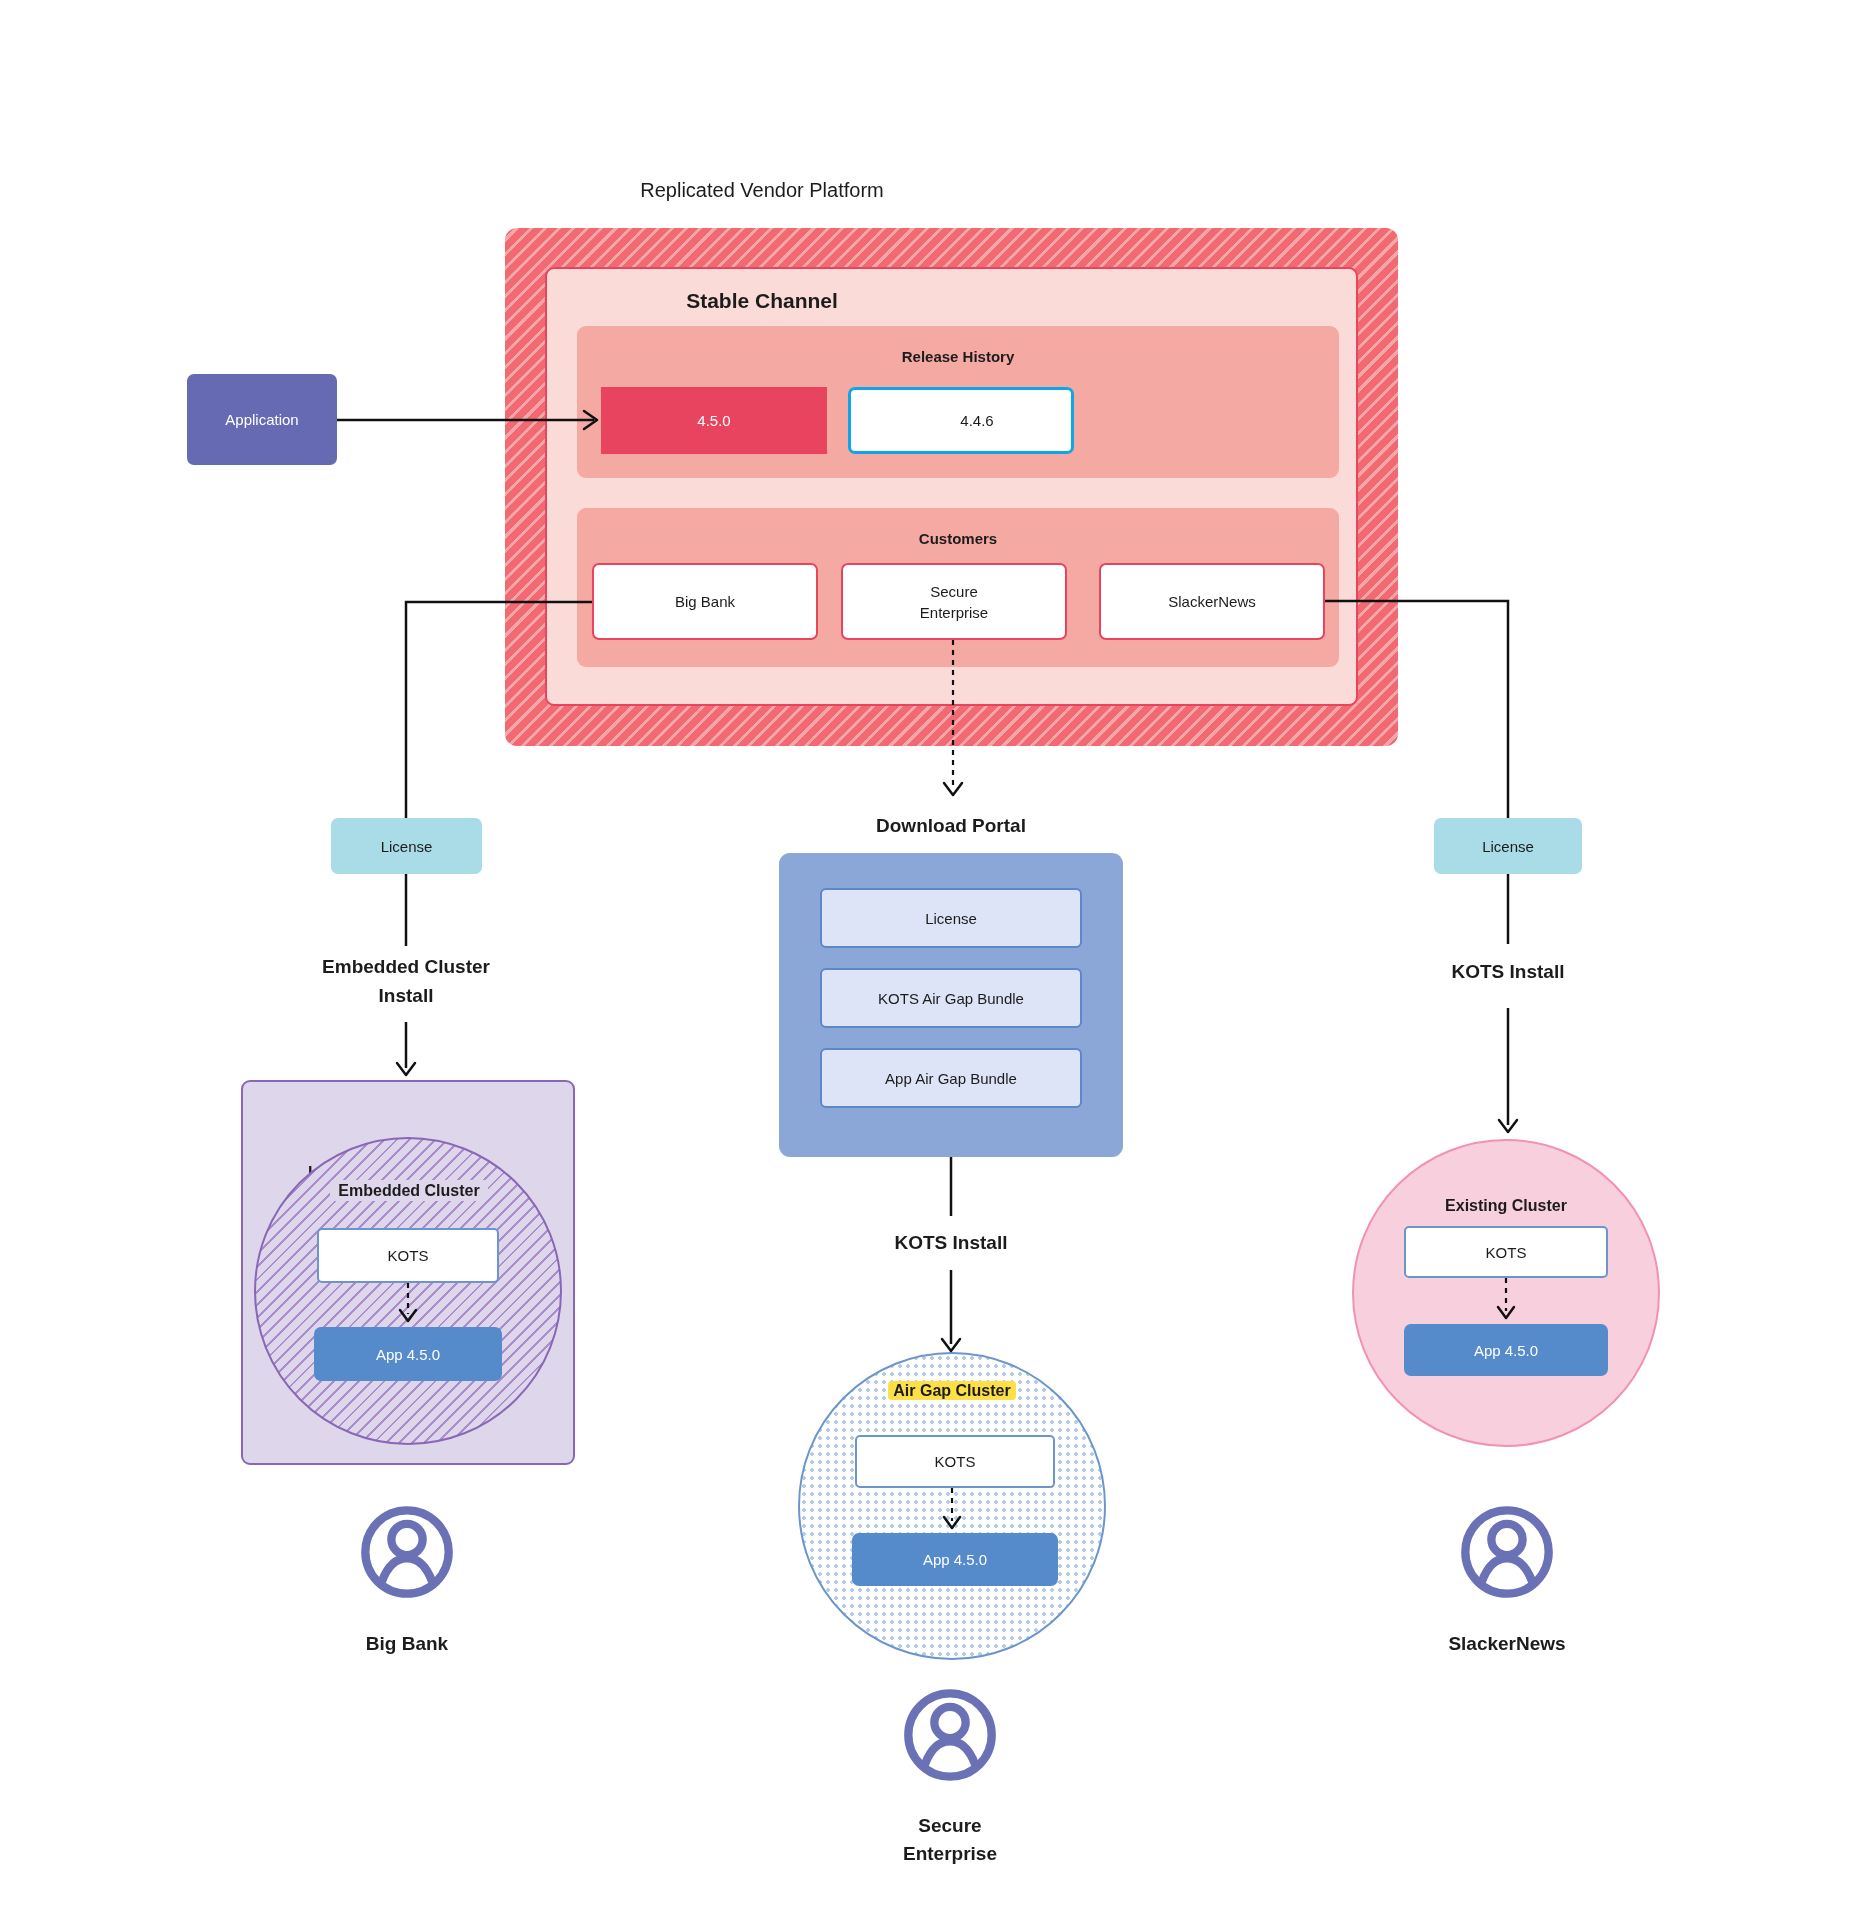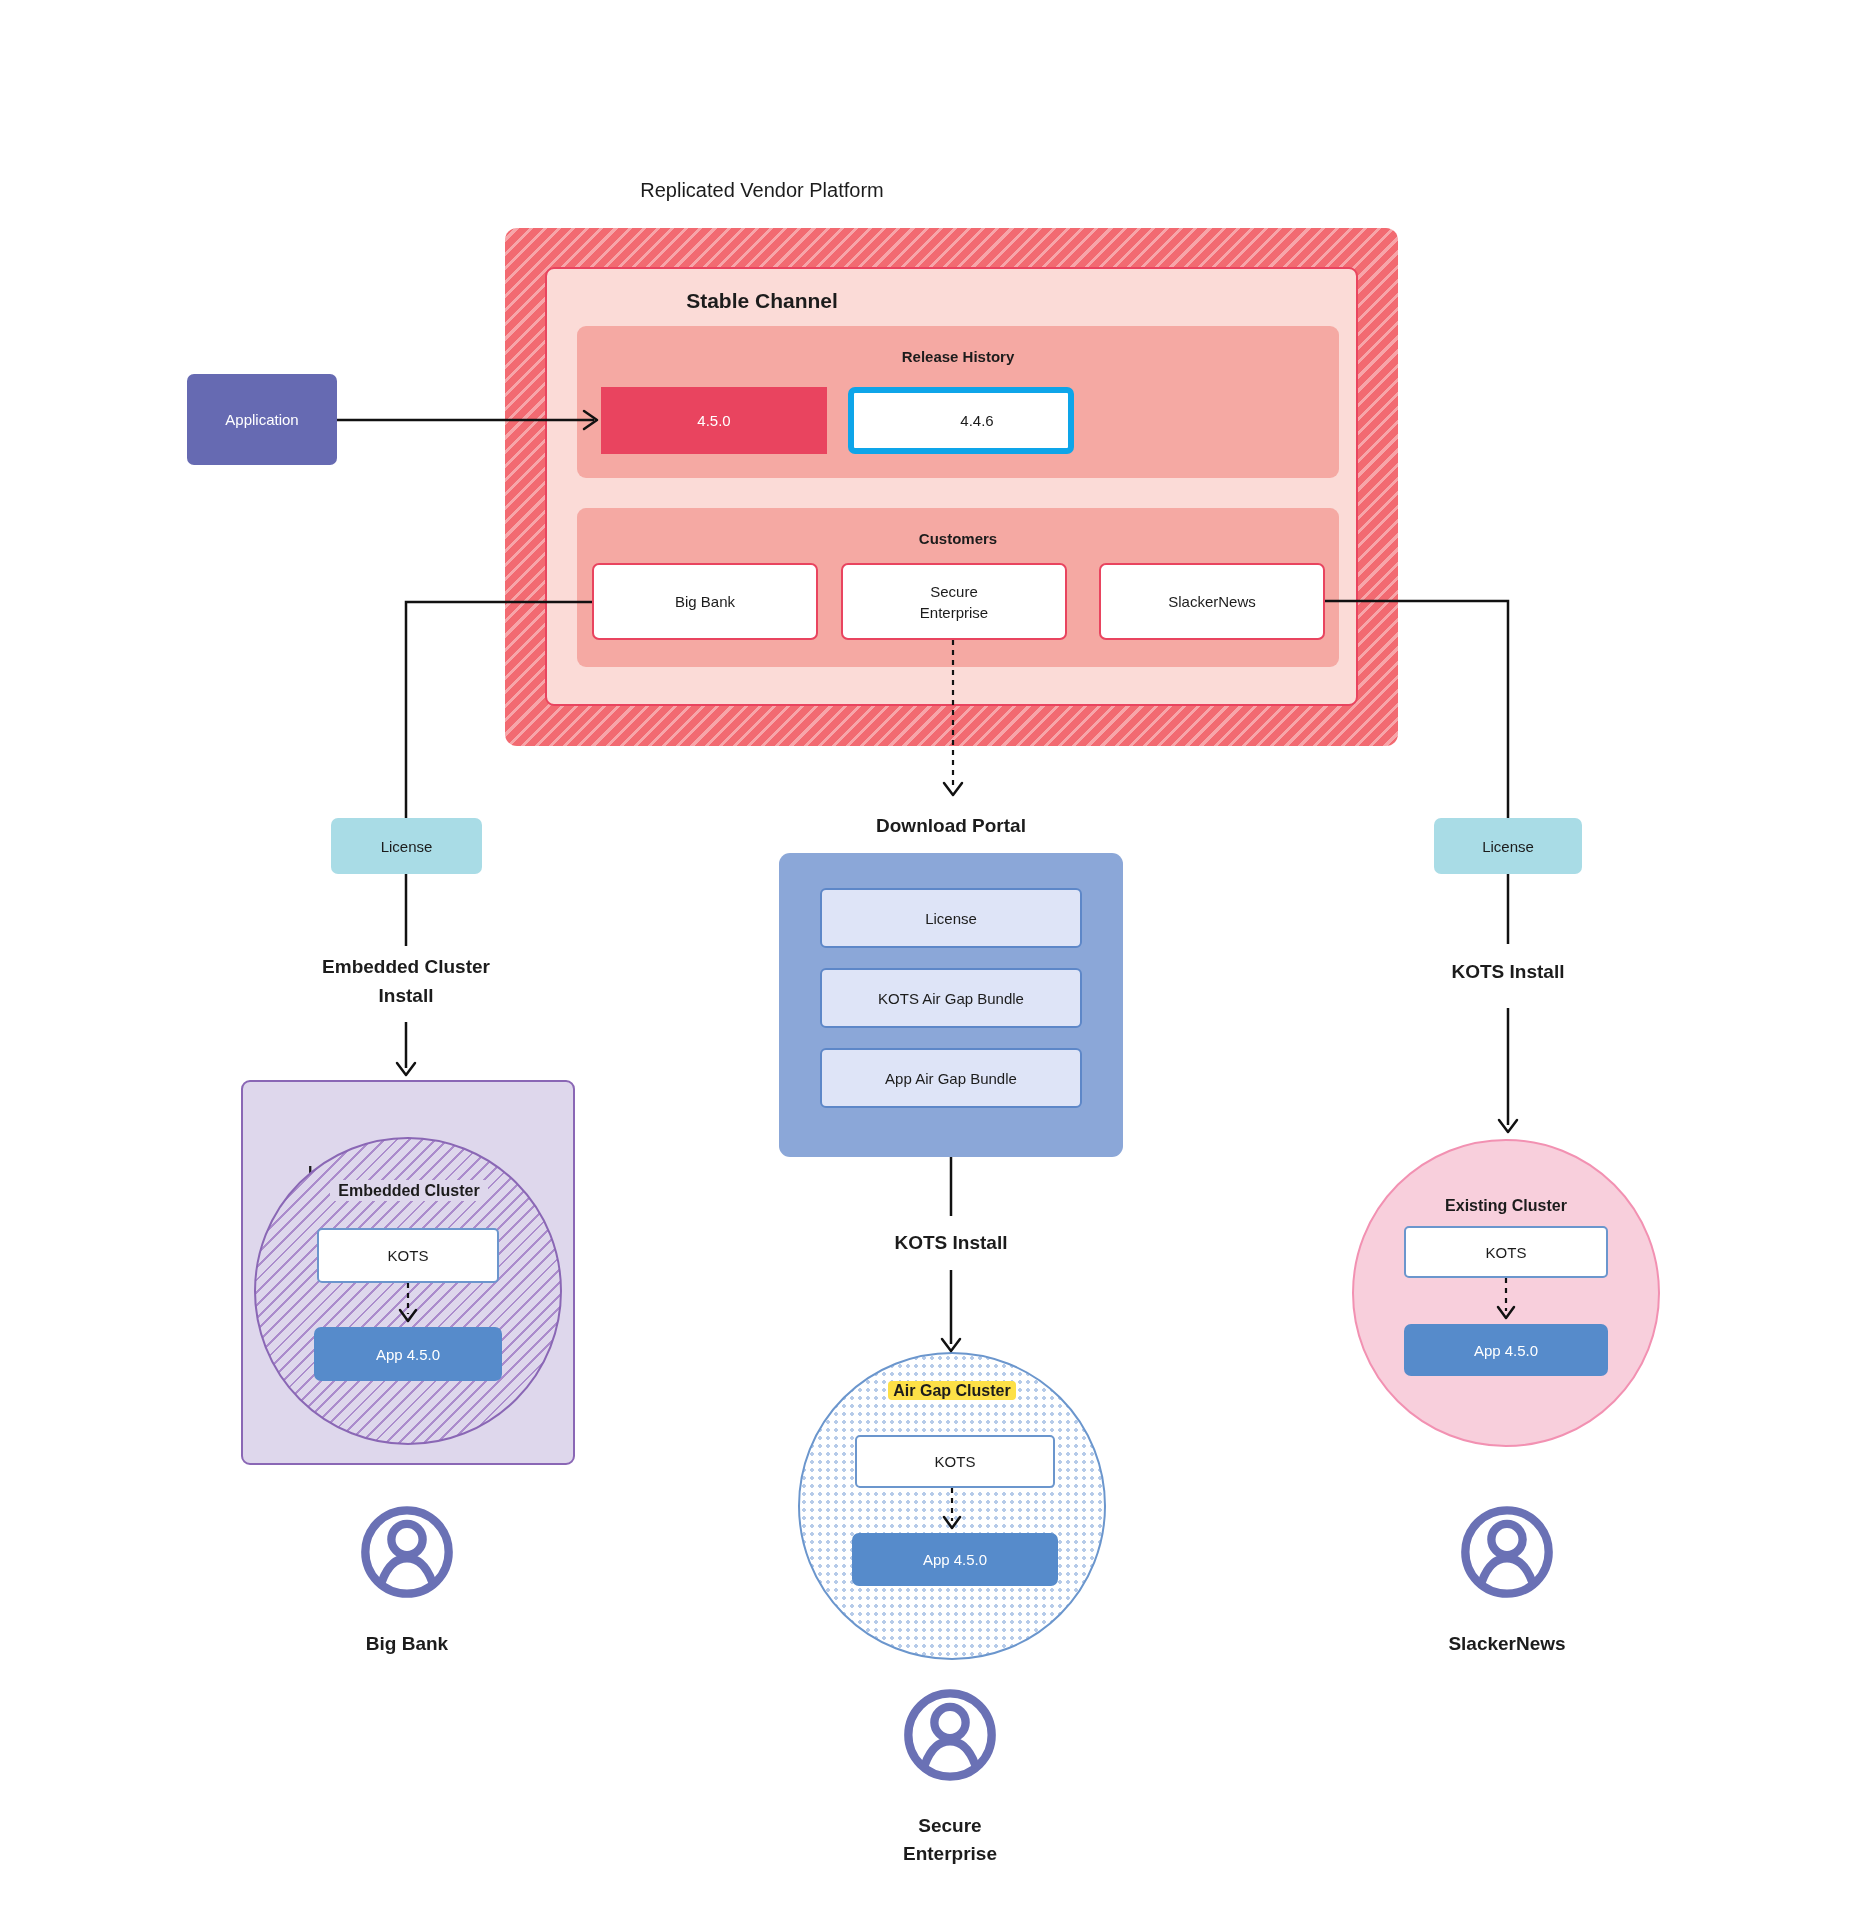--- a/index.html
+++ b/index.html
@@ -19,21 +19,21 @@
            color:#ffffff;font-size:15px;}
   .outer-box{left:505px;top:228px;width:893px;height:518px;border-radius:12px;
     background:repeating-linear-gradient(135deg,#f26a71 0px,#f26a71 7px,#f7a5a9 7px,#f7a5a9 10px);}
   .stable-box{left:545px;top:267px;width:813px;height:439px;background:#fbdbd7;
     border:2px solid #e9445f;border-radius:9px;box-sizing:border-box;}
   .stable-lbl{left:662px;top:289px;width:200px;font-size:21px;text-align:center;}
   .rh-box{left:577px;top:326px;width:762px;height:152px;background:#f5a9a3;border-radius:9px;}
   .rh-lbl{left:858px;top:348px;width:200px;font-size:15px;text-align:center;}
   .rel-450{left:601px;top:387px;width:226px;height:67px;background:#e9445f;border-radius:0;
            color:#ffffff;font-size:15px;}
-  .rel-446{left:848px;top:387px;width:226px;height:67px;background:#ffffff;border:6px solid #0ea5e9;
+  .rel-446{left:848px;top:387px;width:226px;height:67px;background:#ffffff;border:3px solid #0ea5e9;
            border-radius:7px;box-sizing:border-box;font-size:15px;padding-left:32px;}
   .cust-box{left:577px;top:508px;width:762px;height:159px;background:#f5a9a3;border-radius:9px;}
   .cust-lbl{left:858px;top:530px;width:200px;font-size:15px;text-align:center;}
   .customer{background:#ffffff;border:2px solid #e9445f;border-radius:7px;box-sizing:border-box;
             font-size:15px;line-height:21px;}
   .cust-1{left:592px;top:563px;width:226px;height:77px;}
   .cust-2{left:841px;top:563px;width:226px;height:77px;}
   .cust-3{left:1099px;top:563px;width:226px;height:77px;}
 
   

